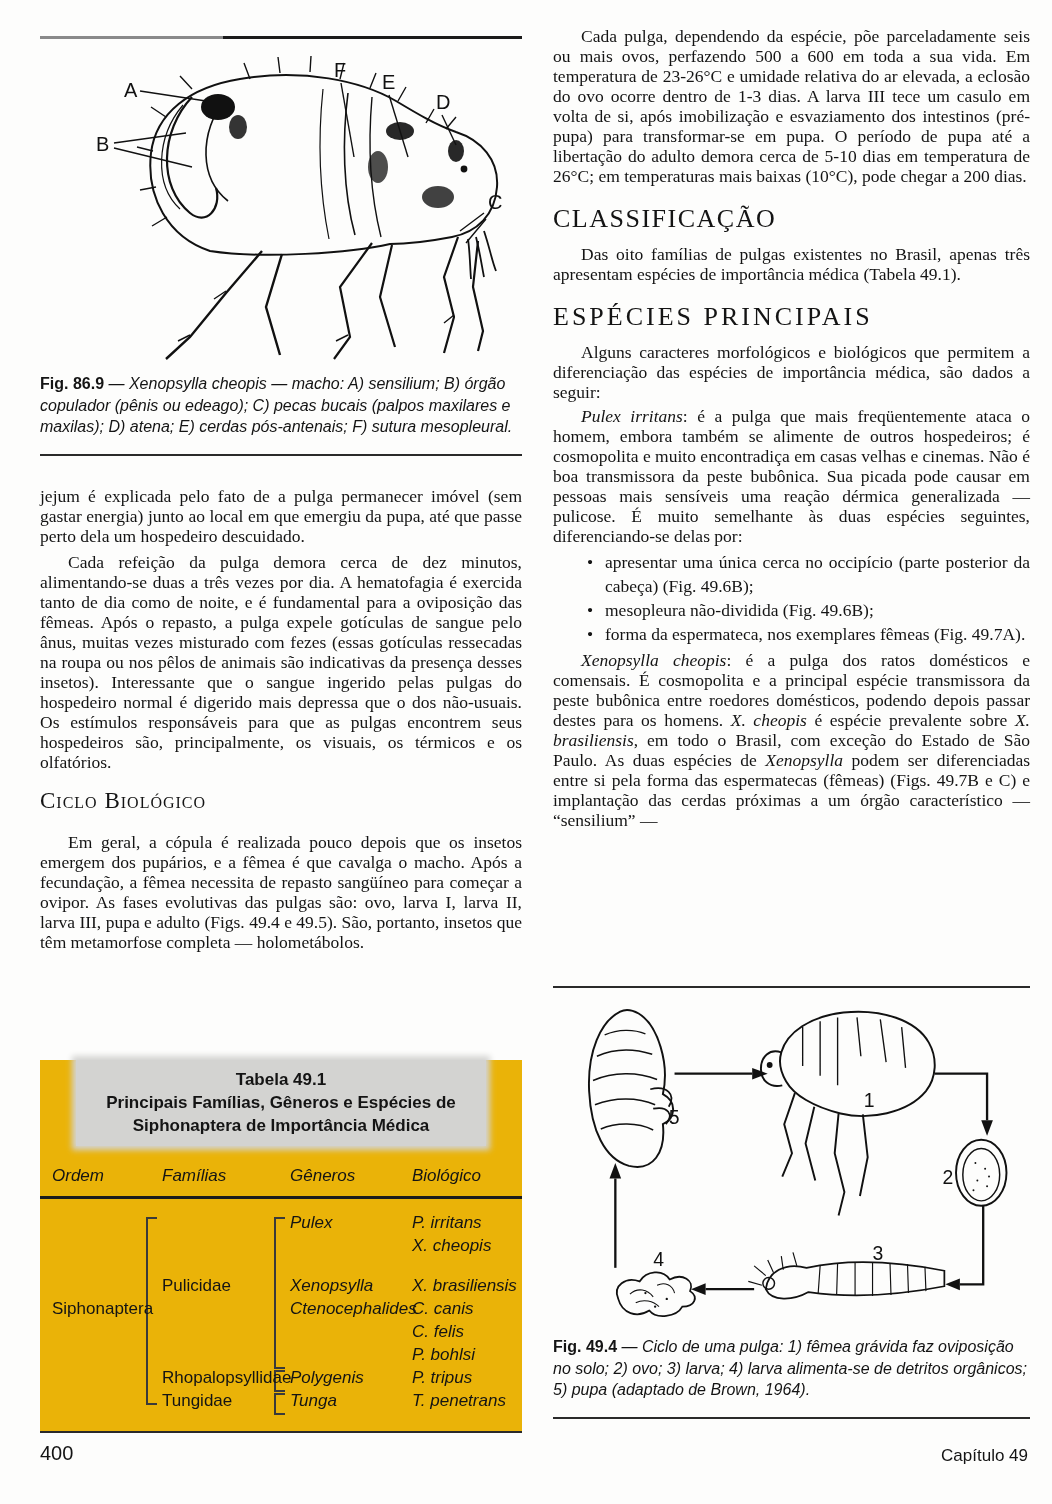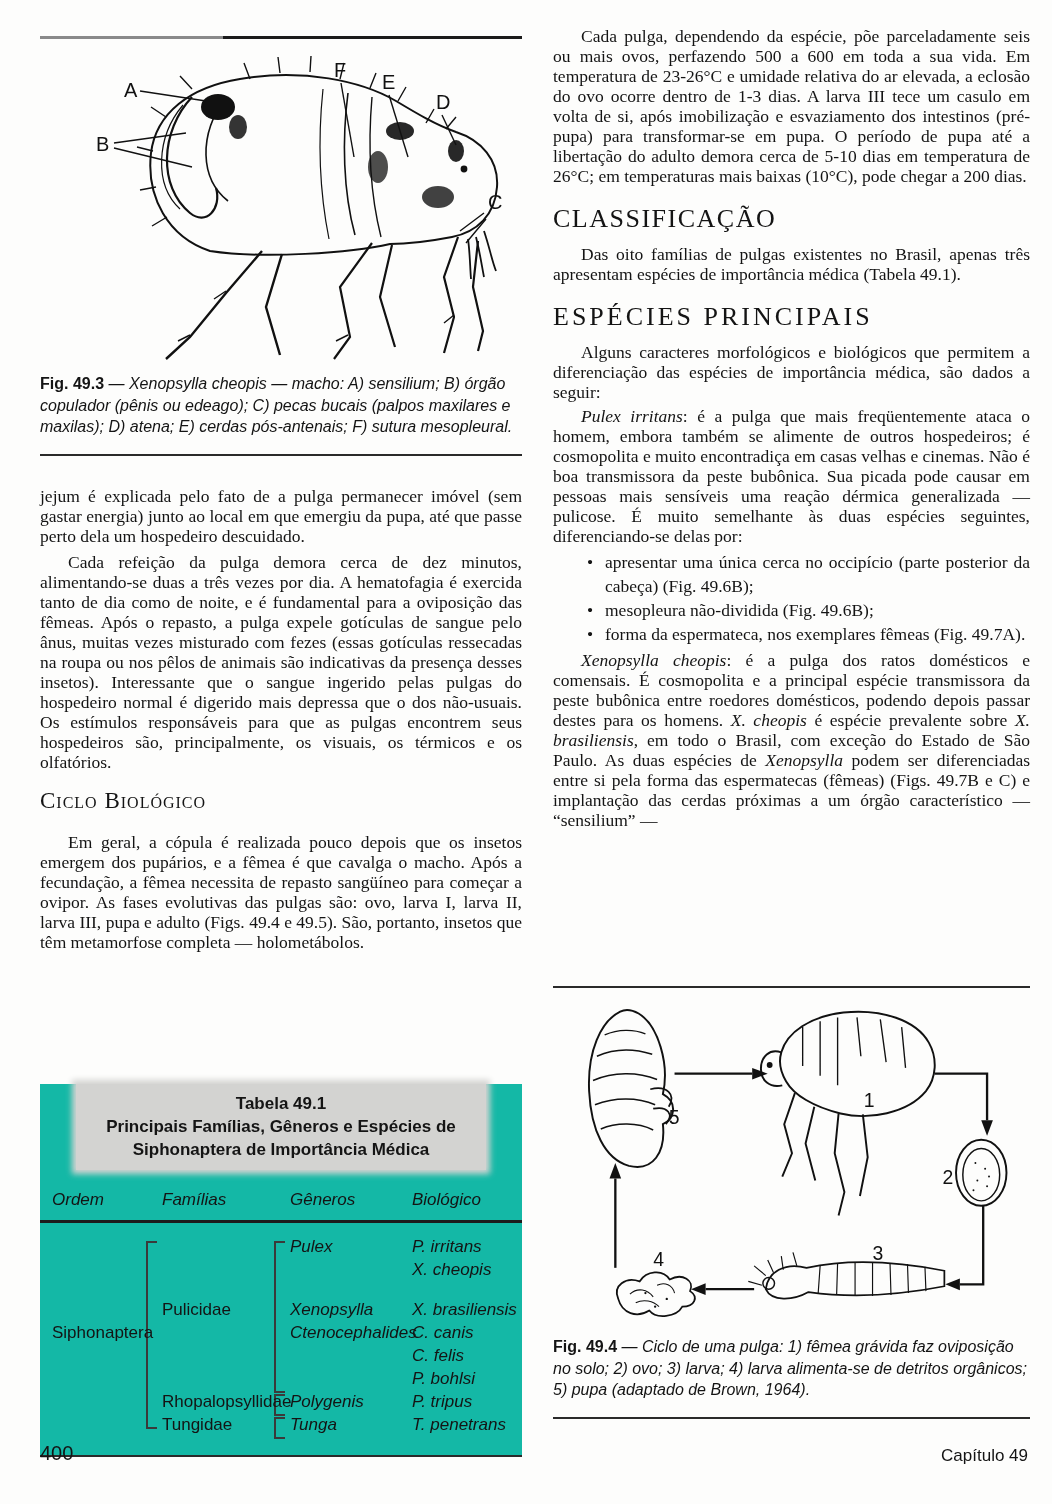--- a/index.html
+++ b/index.html
@@ -19,21 +19,21 @@
   .caption .it{font-style:italic;}
   h2.bighead{font-size:26px;font-weight:normal;letter-spacing:1.5px;margin:18px 0 10px 0;}
   h2.bighead.spread{letter-spacing:3px;}
   h3.smallcaps{font-variant:small-caps;font-weight:normal;font-size:23px;
                letter-spacing:1px;margin:16px 0 18px 0;}
   ul.bullets{list-style:none;margin:2px 0 4px 0;padding:0;}
   ul.bullets li{position:relative;font-size:17.5px;line-height:24px;
                 margin-left:30px;padding-left:22px;text-align:justify;}
   ul.bullets li::before{content:"•";position:absolute;left:4px;top:0;}
   
-  .tablewrap{position:absolute;left:40px;top:1084px;width:482px;background:#14b8a6;
+  .tablewrap{position:absolute;left:40px;top:1060px;width:482px;background:#eab308;
              font-family:"Liberation Sans",sans-serif;}
   .tbl-title{width:402px;margin:0 auto;background:#d3d3d1;text-align:center;
              font-weight:bold;font-size:17px;line-height:23px;padding:8px 4px 9px 4px;
              box-shadow:0 0 6px 4px #d3d3d1;}
   .tbl-headrow{position:relative;height:26px;margin-top:20px;font-style:italic;font-size:17px;}
   .tbl-headrow span{position:absolute;top:0;font-style:italic;}
   .tbl-rule-thick{height:3px;background:#1c1c1c;margin-top:4px;}
   .tbl-body{position:relative;height:212px;margin-top:12px;font-size:17px;}
   .tbl-body span{position:absolute;white-space:nowrap;}
   .gen,.spec{font-style:italic;}
@@ -101,21 +101,21 @@
       <text class="figlabel" x="294" y="38">F</text>
       <path class="ln" stroke-width="1.4" d="M301,44 L314,118"></path>
       <text class="figlabel" x="342" y="50">E</text>
       <path class="ln" stroke-width="1.4" d="M349,56 L368,118"></path>
       <text class="figlabel" x="396" y="70">D</text>
       <path class="ln" stroke-width="1.4" d="M402,76 L416,106"></path>
       <text class="figlabel" x="448" y="170">C</text>
       <path class="ln" stroke-width="1.4" d="M444,174 L420,192 M446,180 L426,204"></path>
     </svg>
 
-    <p class="caption"><span class="bd">Fig. 49.3</span><span class="it"> — Xenopsylla cheopis — macho: A) sensilium; B) órgão copulador (pênis ou edeago); C) pecas bucais (palpos maxilares e maxilas); D) atena; E) cerdas pós-antenais; F) sutura mesopleural.</span></p>
+    <p class="caption"><span class="bd">Fig. 86.9</span><span class="it"> — Xenopsylla cheopis — macho: A) sensilium; B) órgão copulador (pênis ou edeago); C) pecas bucais (palpos maxilares e maxilas); D) atena; E) cerdas pós-antenais; F) sutura mesopleural.</span></p>
     <div class="rule" style="margin-top:6px"></div>
 
     <p class="body" style="margin-top:30px">jejum é explicada pelo fato de a pulga permanecer imóvel (sem gastar energia) junto ao local em que emergiu da pupa, até que passe perto dela um hospedeiro descuidado.</p>
     <p class="body ind" style="margin-top:6px">Cada refeição da pulga demora cerca de dez minutos, alimentando-se duas a três vezes por dia. A hematofagia é exercida tanto de dia como de noite, e é fundamental para a oviposição das fêmeas. Após o repasto, a pulga expele gotículas de sangue pelo ânus, muitas vezes misturado com fezes (essas gotículas ressecadas na roupa ou nos pêlos de animais são indicativas da presença desses insetos). Interessante que o sangue ingerido pelas pulgas do hospedeiro normal é digerido mais depressa que o dos não-usuais. Os estímulos responsáveis para que as pulgas encontrem seus hospedeiros são, principalmente, os visuais, os térmicos e os olfatórios.</p>
 
     <h3 class="smallcaps">Ciclo Biológico</h3>
     <p class="body ind">Em geral, a cópula é realizada pouco depois que os insetos emergem dos pupários, e a fêmea é que cavalga o macho. Após a fecundação, a fêmea necessita de repasto sangüíneo para começar a ovipor. As fases evolutivas das pulgas são: ovo, larva I, larva II, larva III, pupa e adulto (Figs. 49.4 e 49.5). São, portanto, insetos que têm metamorfose completa — holometábolos.</p>
   </div>
 
   <div class="tablewrap">

